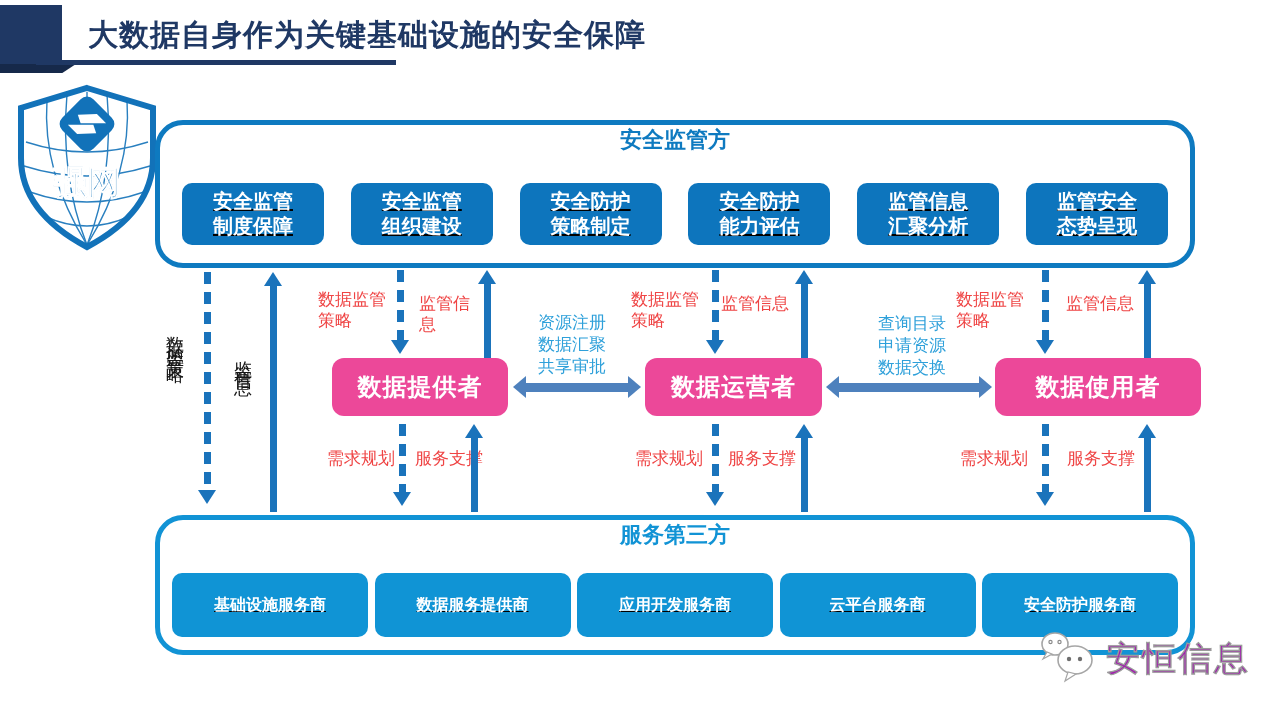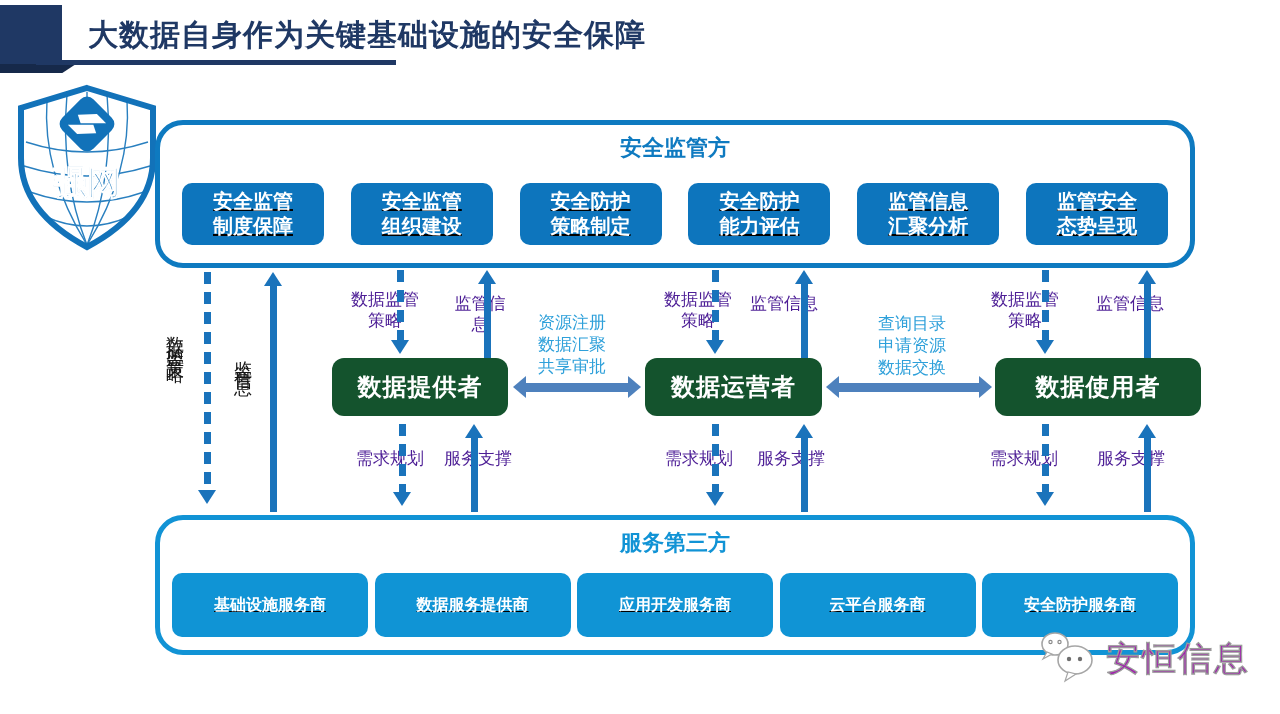--- a/index.html
+++ b/index.html
@@ -14,34 +14,34 @@
                letter-spacing:1px;white-space:nowrap;}
   .title-underline{position:absolute;left:36px;top:60px;width:360px;height:5px;background:#1f3864;}
 
   
   .logo{position:absolute;left:12px;top:82px;width:150px;height:172px;}
 
   
   .frame{position:absolute;left:155px;width:1040px;box-sizing:border-box;border-radius:28px;background:#fff;}
   .frame-top{top:120px;height:148px;border:5px solid #0e7ac0;}
   .frame-bottom{top:515px;height:140px;border:5px solid #1193d5;}
-  .frame-title{display:block;text-align:center;margin-top:8px;font-size:22px;font-weight:bold;}
+  .frame-title{display:block;text-align:center;font-size:22px;font-weight:bold;}
   .frame-top .frame-title{color:#0e7ac0;}
   .frame-bottom .frame-title{color:#1193d5;}
 
   .row{position:absolute;display:flex;justify-content:space-between;text-decoration:underline;}
   .row-top{left:22px;right:22px;top:58px;}
   .row-bottom{left:12px;right:12px;top:53px;}
   .node{display:flex;align-items:center;justify-content:center;text-align:center;color:#fff;
         font-weight:bold;border-radius:10px;white-space:pre-line;line-height:1.25;}
   .node-top{width:142px;height:62px;background:#0d75bd;font-size:20px;}
   .node-bottom{width:196px;height:64px;background:#1094d5;font-size:16px;}
 
   
-  .actor{position:absolute;display:flex;align-items:center;justify-content:center;background:#14532d;
+  .actor{position:absolute;display:flex;align-items:center;justify-content:center;background:#ec4899;
          border-radius:12px;color:#fff;font-weight:bold;font-size:24px;letter-spacing:1px;}
   .actor-a{left:332px;top:358px;width:176px;height:58px;}
   .actor-b{left:645px;top:358px;width:177px;height:58px;}
   .actor-c{left:995px;top:358px;width:206px;height:58px;}
 
   
   .v-dash{position:absolute;width:7px;
           background:repeating-linear-gradient(to bottom,#1a73bb 0 12px,transparent 12px 20px);}
   .v-dash::after{content:'';position:absolute;bottom:-14px;left:-6px;width:0;height:0;
                  border-left:9.5px solid transparent;border-right:9.5px solid transparent;
@@ -57,22 +57,22 @@
   
   .d1a{left:397px;top:270px;height:70px;} .s1a{left:484px;top:284px;height:74px;}
   .d1b{left:712px;top:270px;height:70px;} .s1b{left:801px;top:284px;height:74px;}
   .d1c{left:1042px;top:270px;height:70px;} .s1c{left:1144px;top:284px;height:74px;}
   
   .d2a{left:399px;top:424px;height:68px;} .s2a{left:471px;top:438px;height:74px;}
   .d2b{left:712px;top:424px;height:68px;} .s2b{left:801px;top:438px;height:74px;}
   .d2c{left:1042px;top:424px;height:68px;} .s2c{left:1144px;top:438px;height:74px;}
 
   
-  .lbl{position:absolute;color:#4c1d95;font-size:17px;line-height:21px;text-align:center;
-       white-space:pre-line;font-weight:500;margin-left:28px;}
+  .lbl{position:absolute;color:#ef4444;font-size:17px;line-height:21px;
+       white-space:pre-line;font-weight:500;}
   .vlbl{position:absolute;color:#161616;font-size:18px;font-weight:500;
         writing-mode:vertical-rl;text-orientation:upright;letter-spacing:6px;line-height:1;}
   .vlbl-policy{left:166px;top:322px;}
   .vlbl-info{left:234px;top:346px;}
 
   .pol-a{left:318px;width:78px;top:289px;} .inf-a{left:419px;width:66px;top:293px;}
   .pol-b{left:631px;width:78px;top:289px;} .inf-b{left:721px;width:70px;top:293px;}
   .pol-c{left:956px;width:82px;top:289px;} .inf-c{left:1066px;width:72px;top:293px;}
 
   .dem-a{left:327px;width:70px;top:448px;} .sup-a{left:415px;width:70px;top:448px;}

